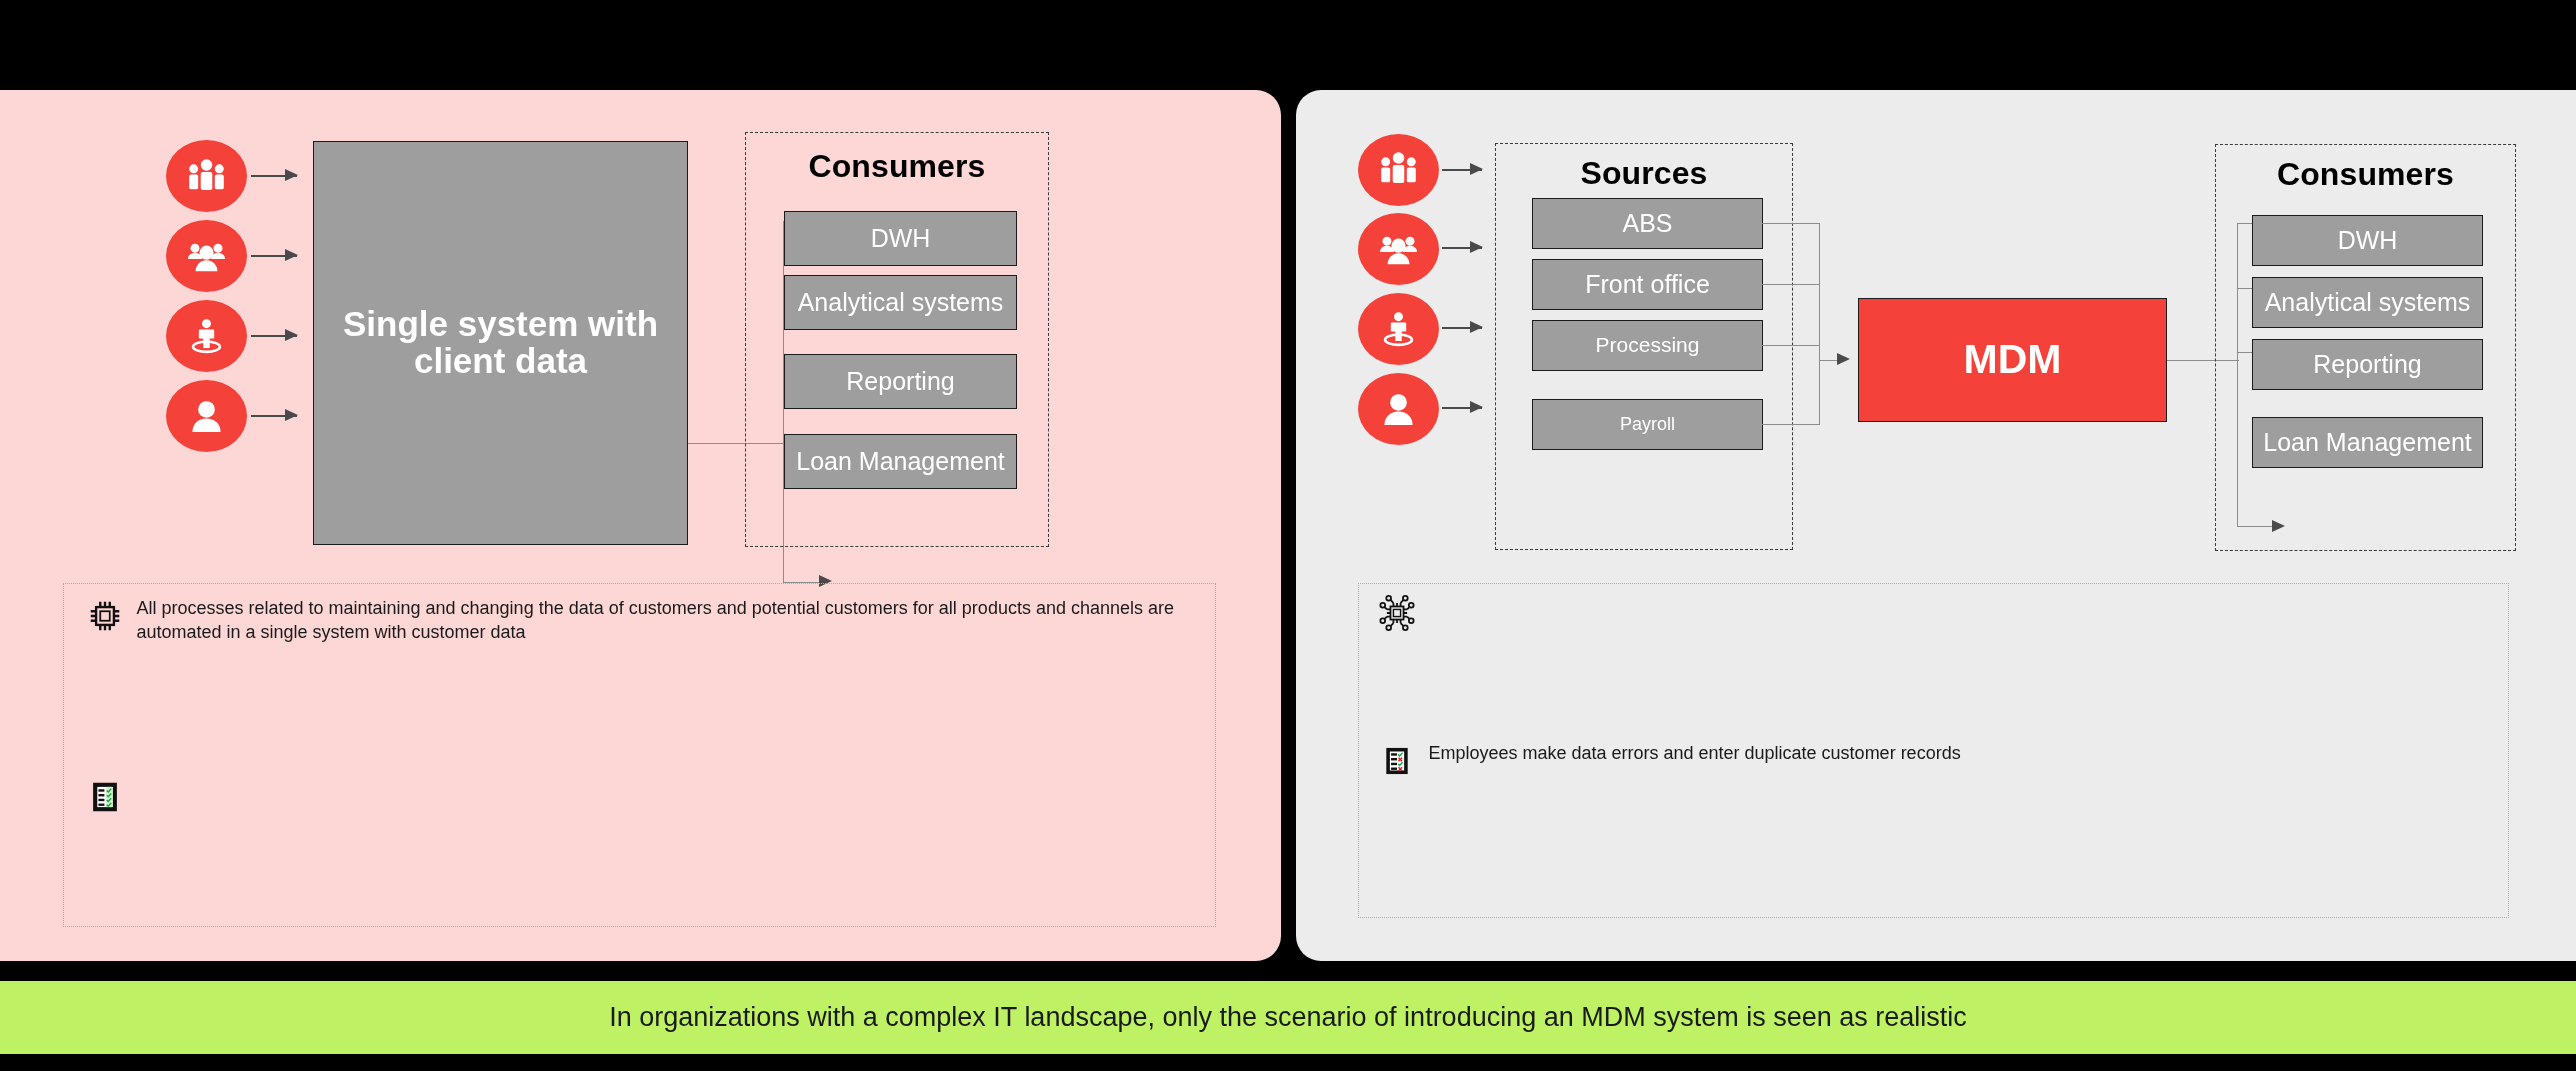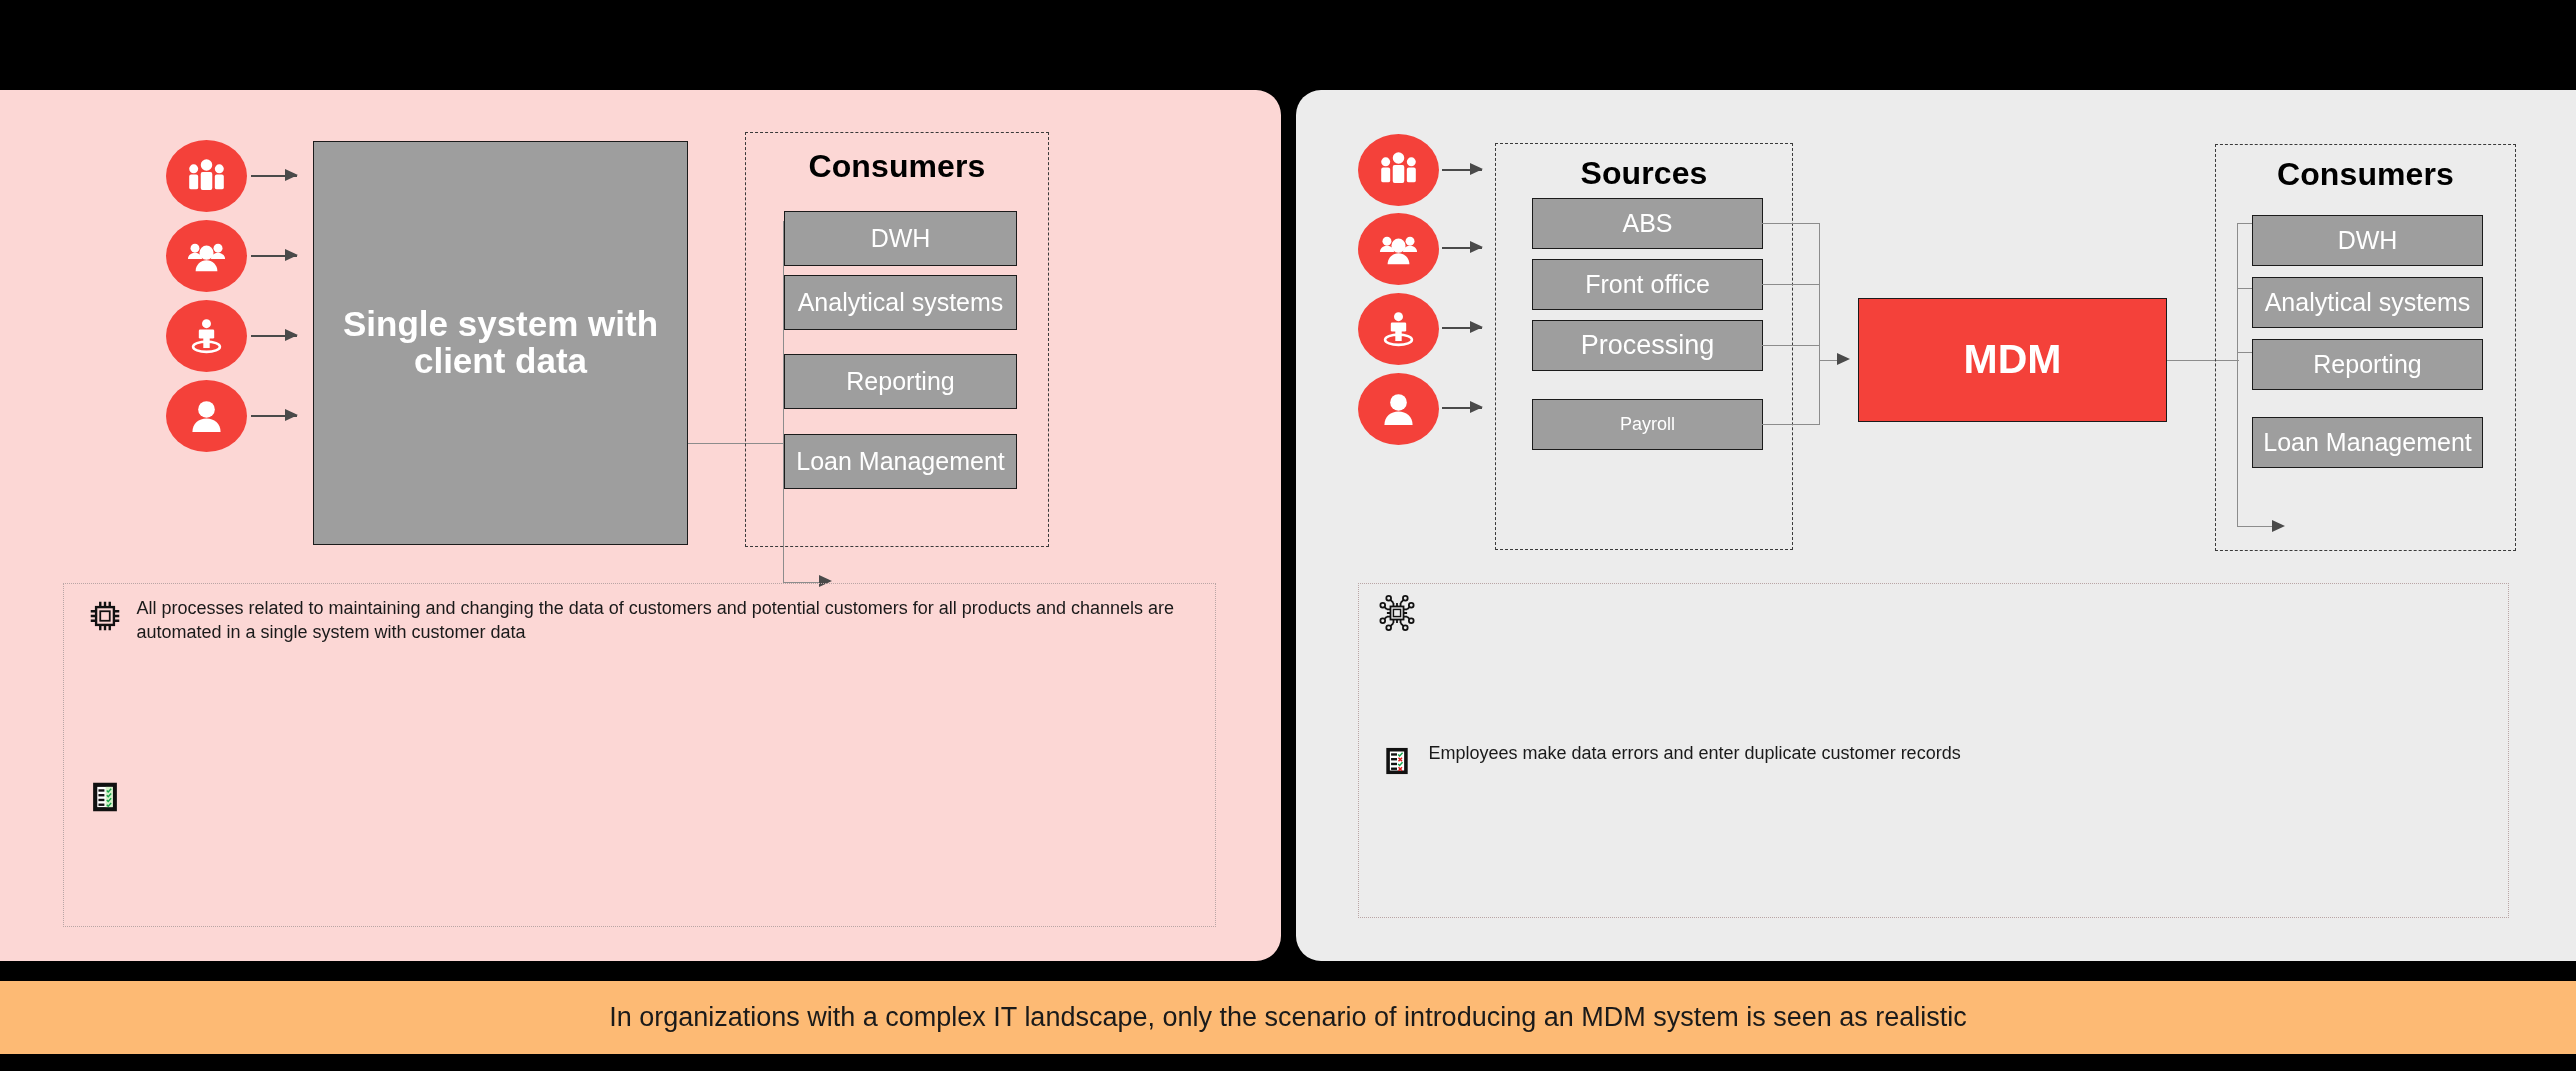--- a/index.html
+++ b/index.html
@@ -66,21 +66,21 @@
   .note-icon { flex:0 0 auto; width:38px; height:38px; }
   .note-icon svg { width:38px; height:38px; display:block; }
   .note-text {
     color:#1A1A1A; font-size:18px; line-height:1.32;
     font-family:"Liberation Sans", sans-serif; padding-left:12.4px;
   }
 
   
   #caption-bar {
     position:absolute; left:0; top:981px; width:2576px; height:73px;
-    background:#fdba74; display:flex; align-items:center; justify-content:center;
+    background:#bef264; display:flex; align-items:center; justify-content:center;
   }
   #caption-text { font-size:27px; color:#1A1A1A; }
 </style>
 </head>
 <body>
 
 <div class="panel" id="panel-left"></div>
 
 <div class="icon-col" id="left-icons" style="left:166px;">
   <div class="icon-ellipse" style="top:0px;">
@@ -234,21 +234,21 @@
 
 <div class="group-frame" id="right-sources-frame" style="left:1495px; top:143px; width:298px; height:407px;"></div>
 <div class="group-title" style="left:1495px; top:155px; width:298px; font-size:32px;">Sources</div>
 
 <div class="box" style="left:1532px; top:198px; width:231px; height:51px; font-size:25px;">
   <span>ABS</span>
 </div>
 <div class="box" style="left:1532px; top:259px; width:231px; height:51px; font-size:25px;">
   <span>Front office</span>
 </div>
-<div class="box" style="left:1532px; top:320px; width:231px; height:51px; font-size:27px;">
+<div class="box" style="left:1532px; top:320px; width:231px; height:51px; font-size:21px;">
   <span>Processing</span>
 </div>
 <div class="box" style="left:1532px; top:399px; width:231px; height:51px; font-size:18px;">
   <span>Payroll</span>
 </div>
 
 <div class="ln h" style="left:1762px; top:223px; width:58px;"></div>
 <div class="ln h" style="left:1762px; top:284px; width:58px;"></div>
 <div class="ln h" style="left:1762px; top:345px; width:58px;"></div>
 <div class="ln h" style="left:1762px; top:424px; width:58px;"></div>

